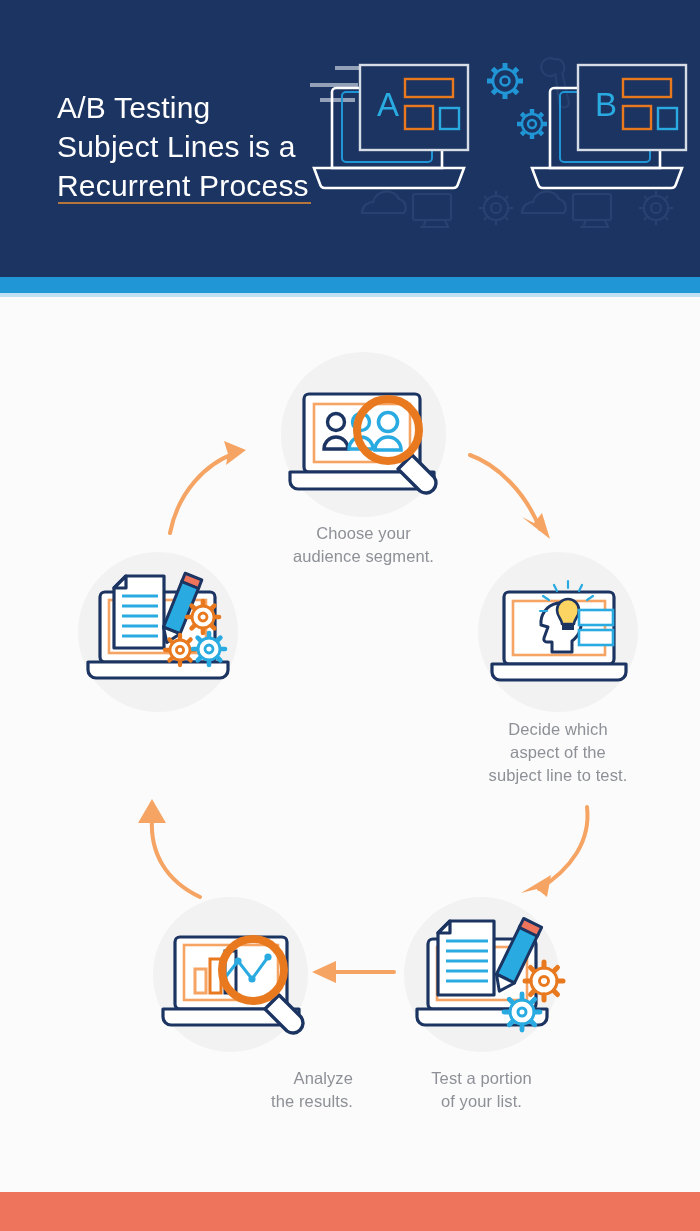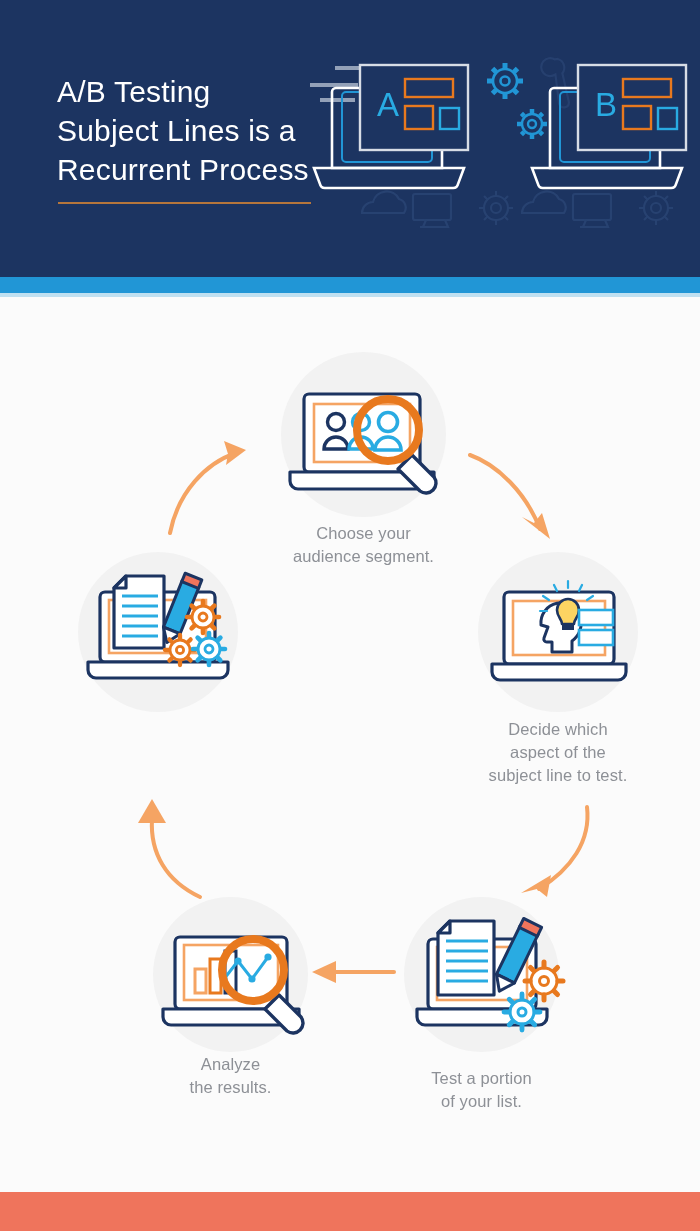--- a/index.html
+++ b/index.html
@@ -9,21 +9,21 @@
     background:#fbfbfb;
   }
   .page{position:absolute;inset:0;}
 
   
   .header{
     position:absolute;left:0;top:0;width:700px;height:277px;
     background:#1c3461;overflow:hidden;
   }
   .header-title{
-    position:absolute;left:57px;top:72px;width:330px;
+    position:absolute;left:57px;top:88px;width:330px;
     color:#ffffff;font-size:30px;line-height:39px;font-weight:400;
     letter-spacing:.2px;white-space:pre-line;
   }
   .title-rule{
     position:absolute;left:58px;top:202px;width:253px;height:2px;
     background:#b5763c;
   }
   .header-art{position:absolute;left:300px;top:48px;width:400px;height:200px;}
   .blue-band{
     position:absolute;left:0;top:277px;width:700px;height:16px;background:#2196d6;
@@ -344,21 +344,21 @@
             <circle cx="85" cy="64" r="3.6"></circle>
           <circle cx="99" cy="82" r="3.6"></circle>
             <circle cx="115" cy="60" r="3.6"></circle>
         </g>
 
         <g fill="none">
           <path d="M126 98 l22 22 a10 10 0 0 1 -14 14 l-22 -22 z" fill="#ffffff" stroke="#1c3461" stroke-width="3.4" stroke-linejoin="round"></path>
           <circle cx="100" cy="73" r="31" stroke="#e8791e" stroke-width="8" fill="none"></circle>
         </g>
       </svg>
-      <div class="caption" style="left:-45px;top:156px;width:245px;">Analyze
+      <div class="caption" style="left:-45px;top:170px;width:245px;text-align:right;">Analyze
 the results.</div>
     </div>
 
     <div class="node" style="left:70px;top:255px;width:160px;height:160px;">
       <div class="disc" style="width:160px;height:160px;"></div>
       <svg class="art" width="175" height="160" viewBox="0 0 175 160" style="left:2px;top:0;">
         <g fill="#ffffff" stroke="#1c3461" stroke-width="3.2" stroke-linejoin="round">
           <rect x="20" y="40" width="115" height="70" rx="5"></rect>
           <path d="M8 110 h140 v8 a8 8 0 0 1 -8 8 h-124 a8 8 0 0 1 -8 -8 z"></path>
         </g>

